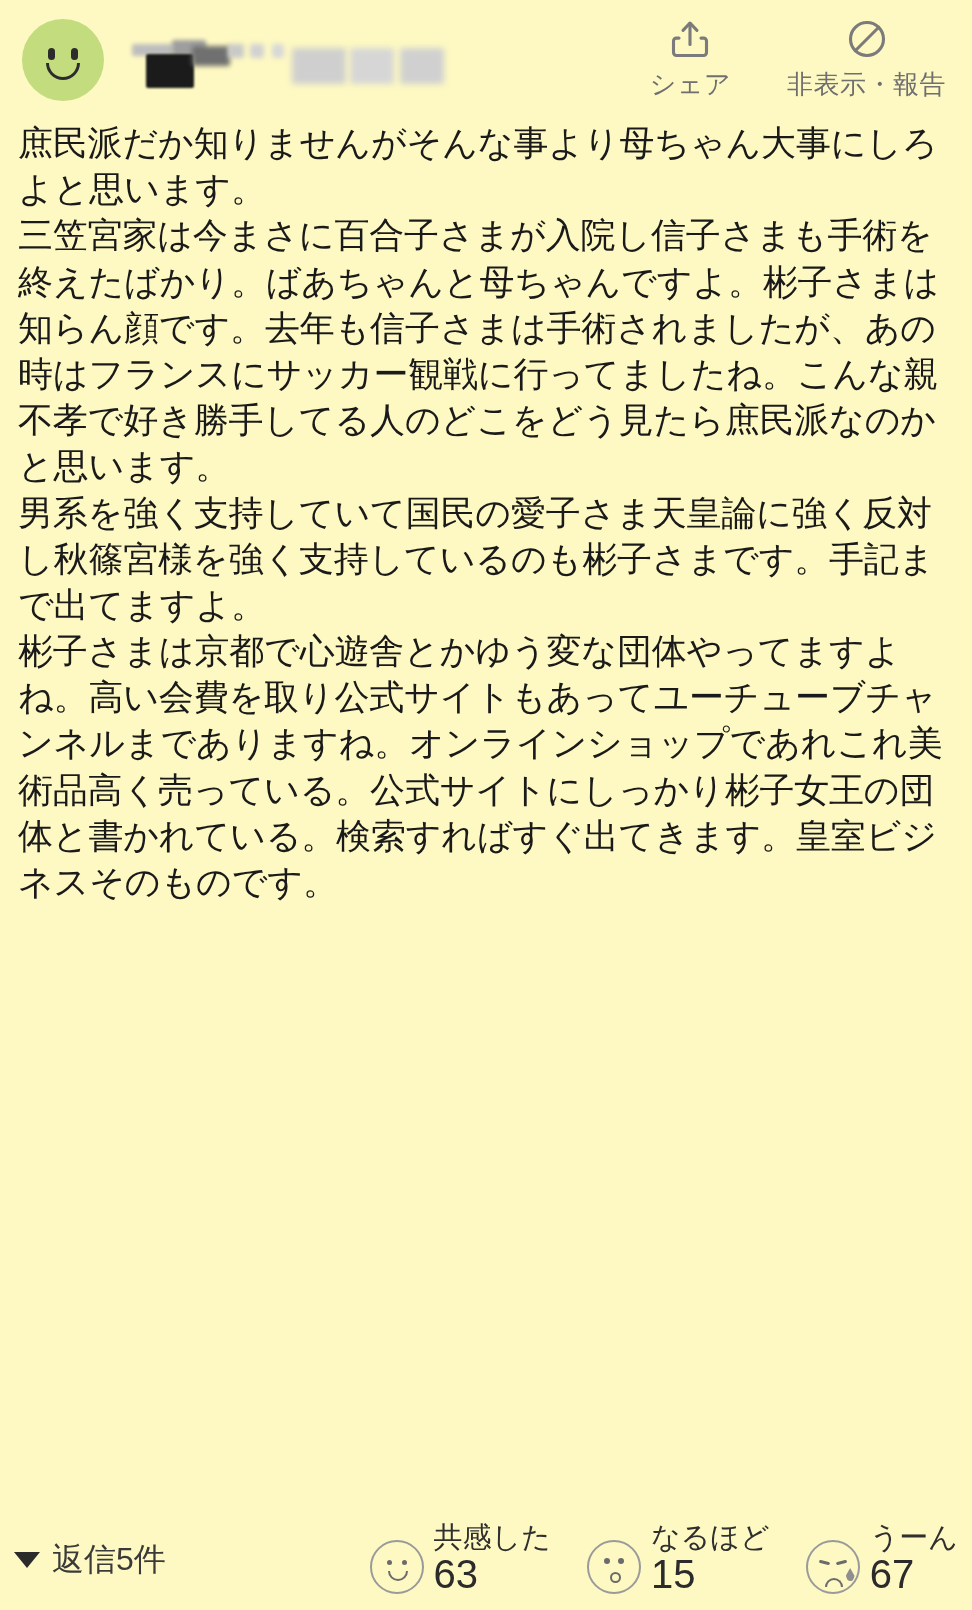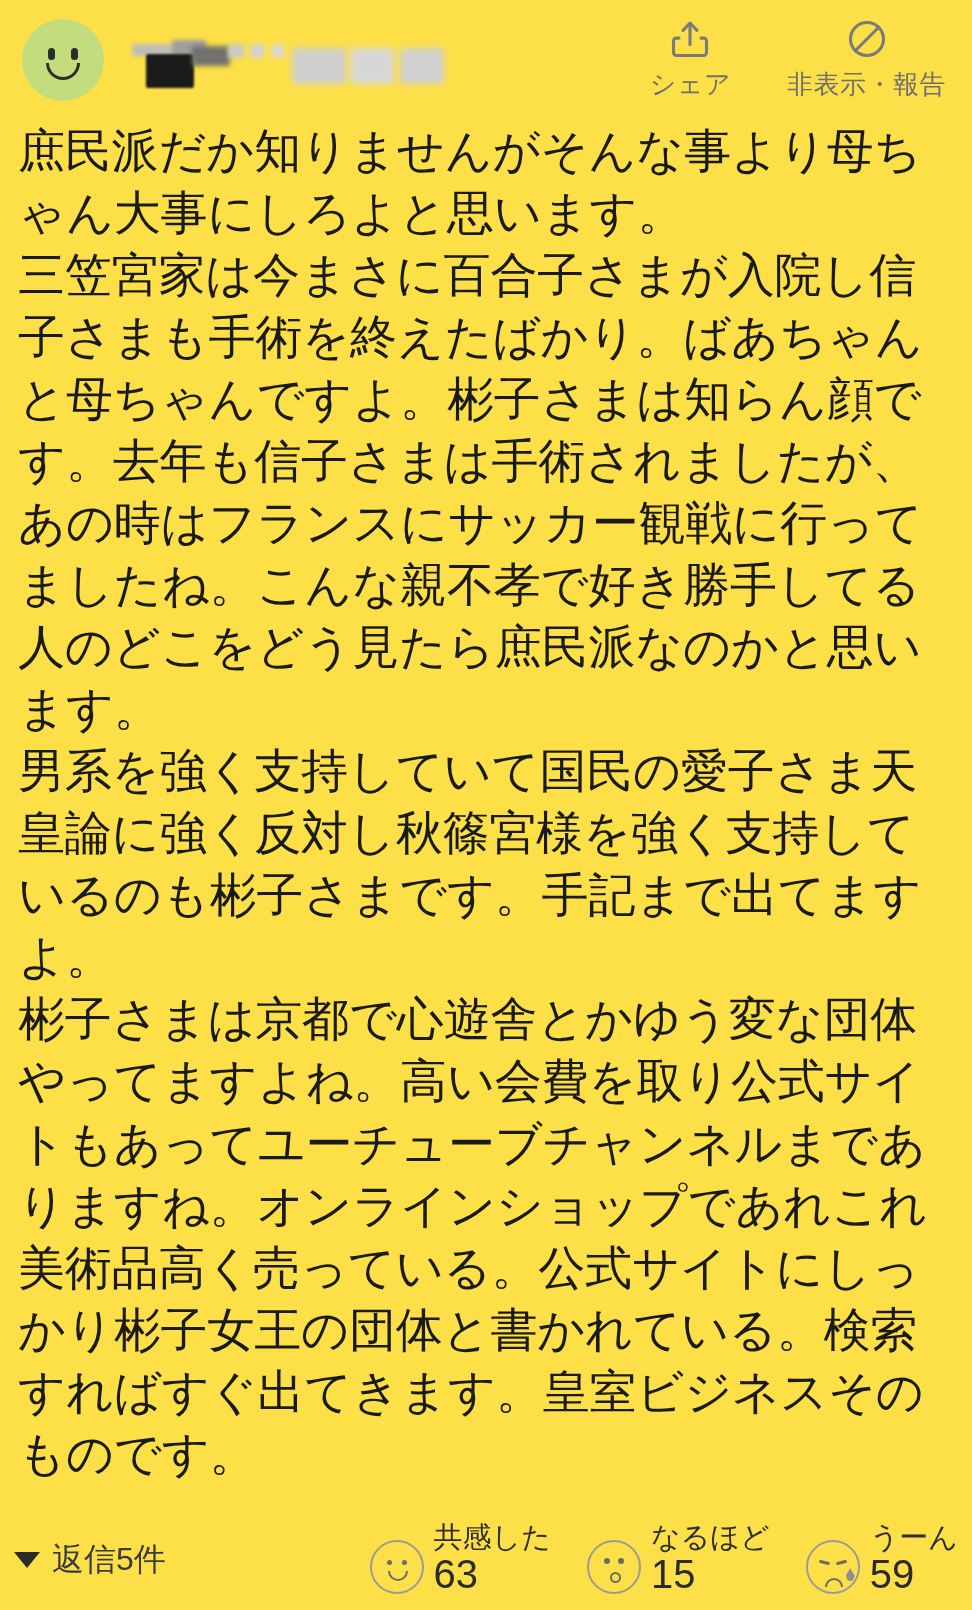--- a/index.html
+++ b/index.html
@@ -7,21 +7,21 @@
     width: 972px;
     height: 1610px;
     background: #ffffff;
     font-family: "Liberation Sans", sans-serif;
     overflow: hidden;
   }
   .page {
     position: relative;
     width: 972px;
     height: 1610px;
-    background: #fde047;
+    background: #fef9c3;
   }
 
   
   .header {
     position: relative;
     height: 118px;
     display: flex;
     align-items: center;
     padding: 0 18px;
   }
@@ -99,21 +99,21 @@
     font-size: 26px;
     color: #6f6f6f;
     letter-spacing: 0.5px;
     white-space: nowrap;
   }
   .hdr-icon { width: 44px; height: 44px; display: block; }
 
   
   .body-text {
     padding: 2px 16px 0 18px;
-    font-size: 47px;
+    font-size: 35px;
     line-height: 1.32;
     color: #1a1a1a;
     letter-spacing: -0.2px;
     font-family: "DejaVu Sans", "Liberation Sans", sans-serif;
   }
   .body-text p { margin: 0; }
 
   
   .footer {
     position: absolute;
@@ -305,20 +305,20 @@
 
       <div class="reaction">
         <span class="face hmm">
           <span class="e l"></span>
             <span class="e r"></span>
             <span class="m"></span>
             <span class="sweat"></span>
         </span>
         <span class="rtext">
           <span class="rlabel">うーん</span>
-          <span class="rcount">59</span>
+          <span class="rcount">67</span>
         </span>
       </div>
 
     </div>
   </div>
 
 </div>
 
 </body></html>

